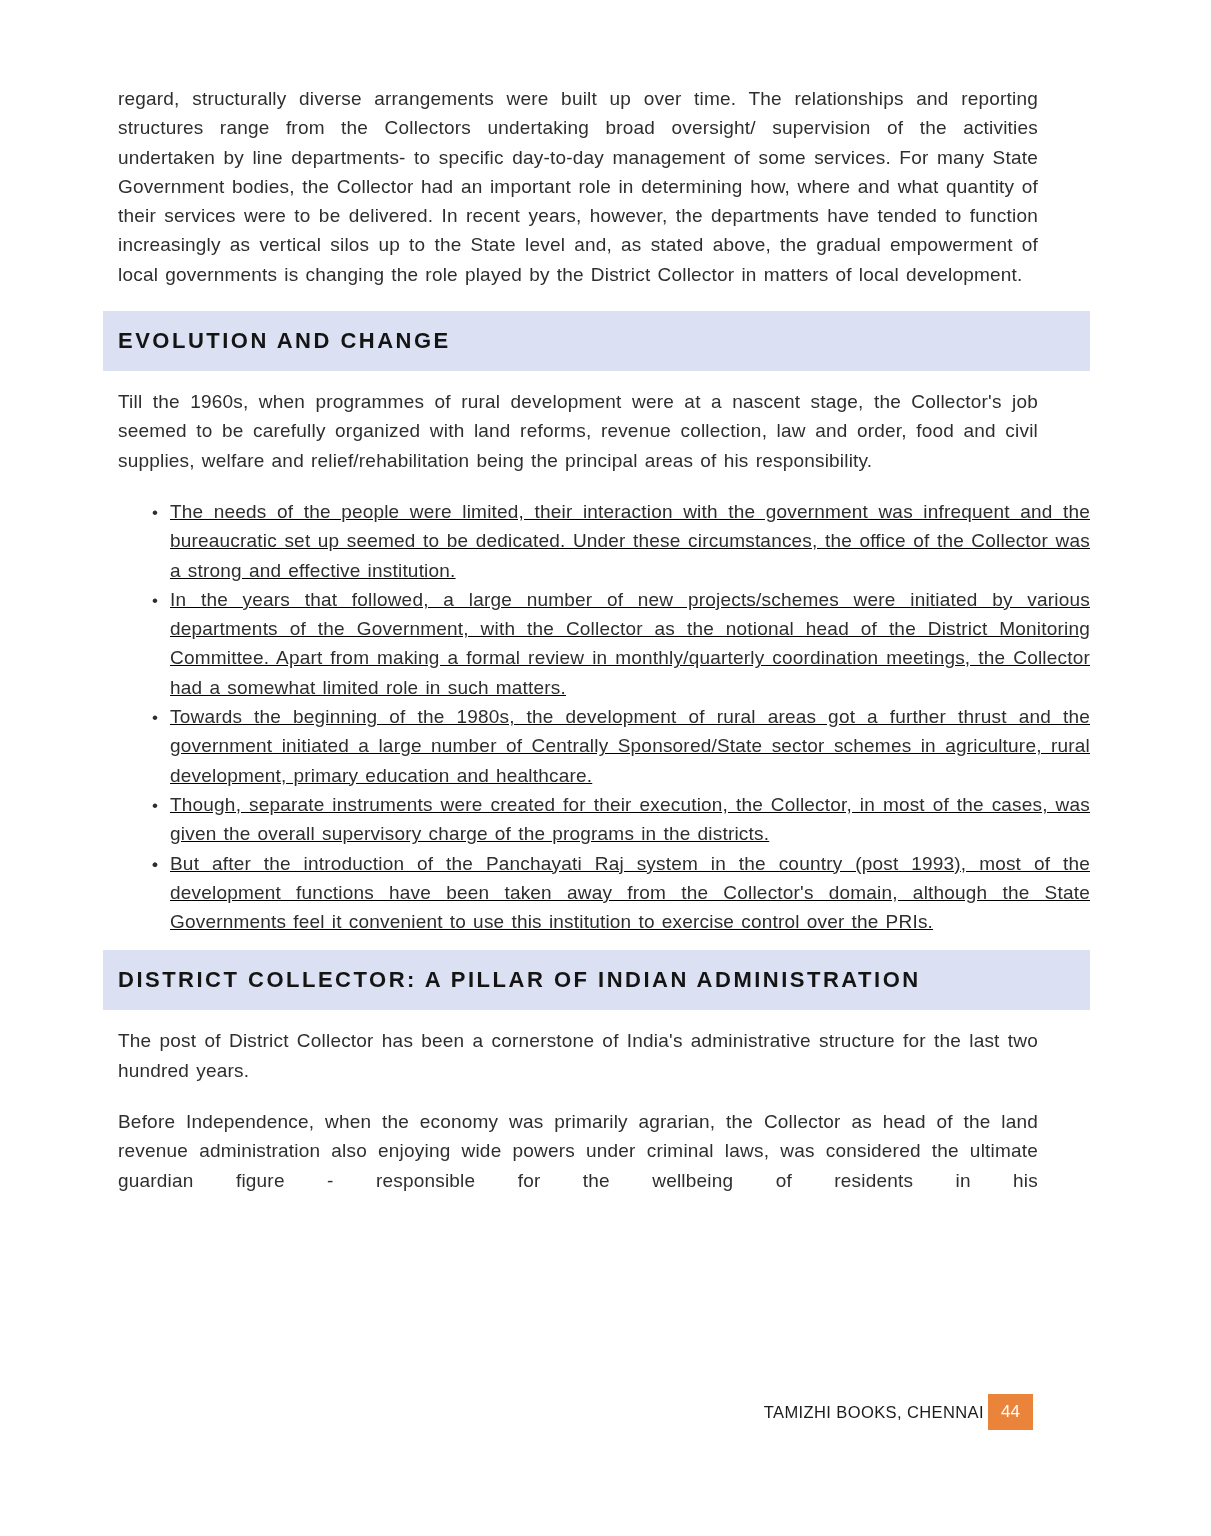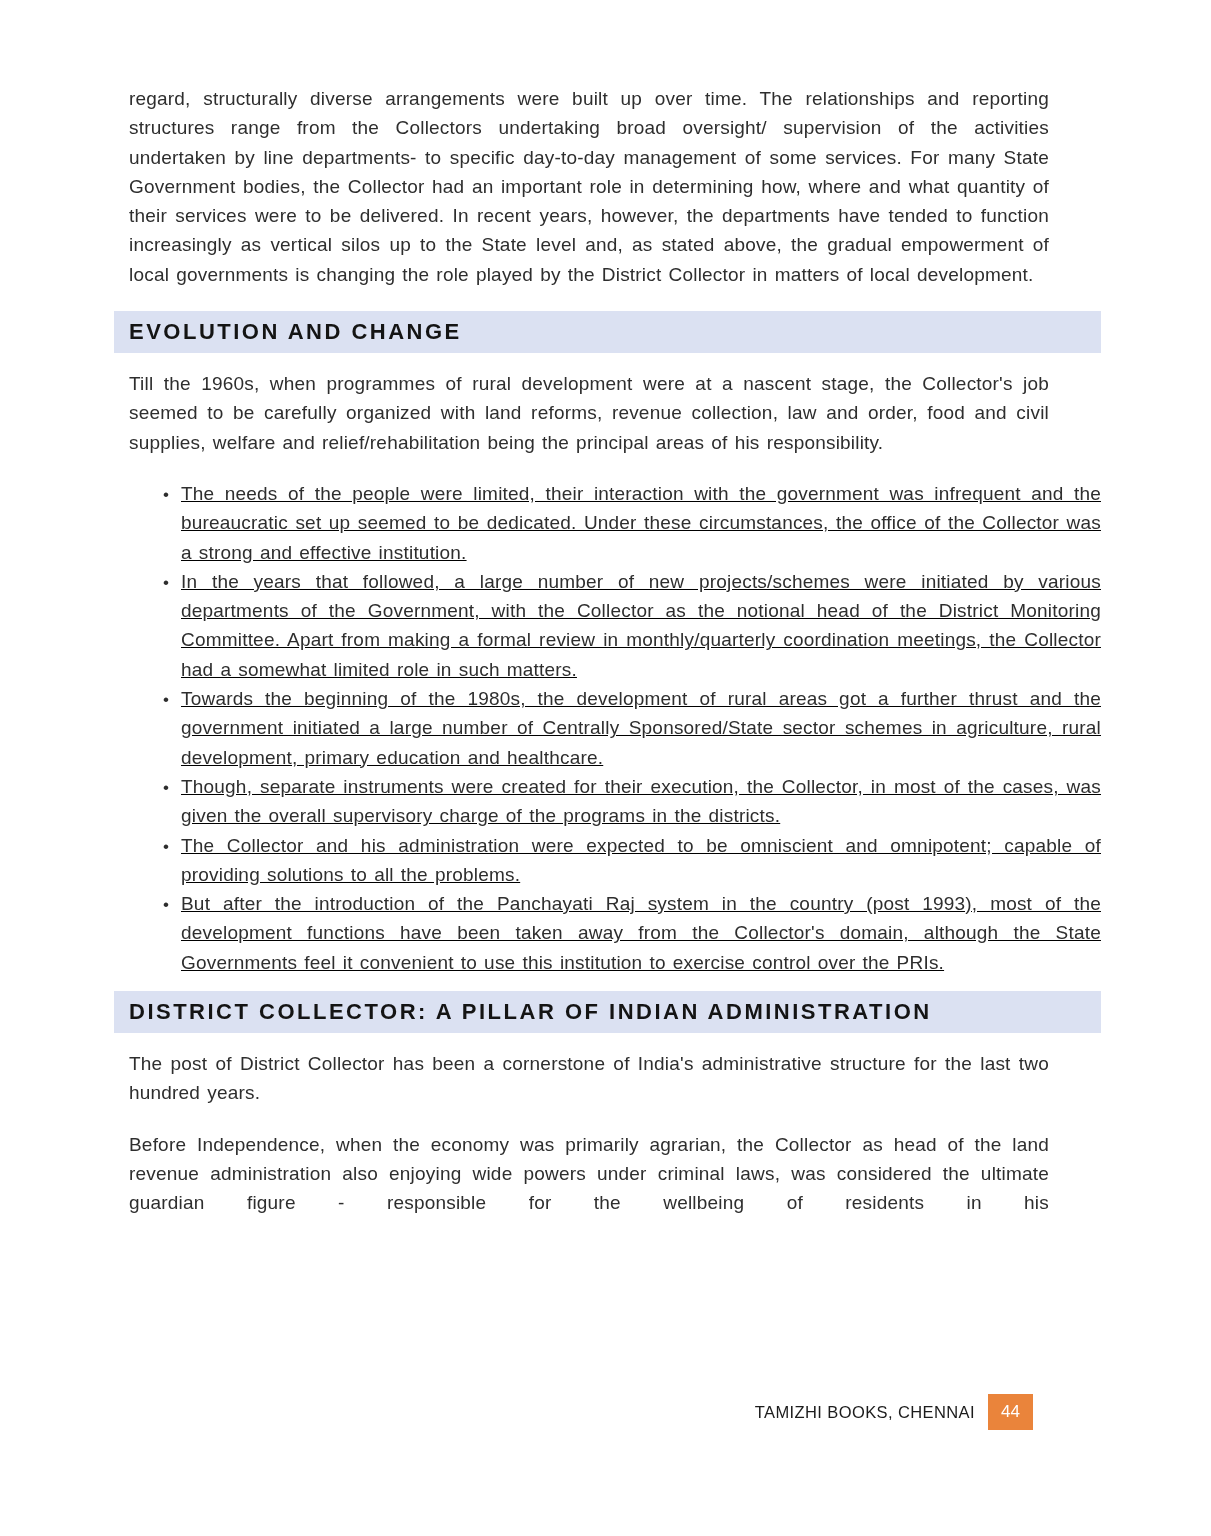--- a/index.html
+++ b/index.html
@@ -10,40 +10,40 @@
   .page {
     position: relative;
     width: 1211px;
     height: 1536px;
     background: #ffffff;
     overflow: hidden;
     font-family: "Liberation Sans", sans-serif;
   }
   .content {
     position: absolute;
-    left: 114px;
+    left: 103px;
     top: 0;
     width: 987px;
     padding-top: 84px;
   }
   .para {
     margin: 0 52px 22px 15px;
     font-size: 19px;
     line-height: 29.3px;
     color: var(--body-text, #2e2e2e);
     text-align: justify;
     letter-spacing: 0.2px;
     word-spacing: 1.6px;
   }
   .para.justify-last {
     text-align-last: justify;
   }
   .heading-bar {
     background: var(--heading-bg, #dbe1f2);
-    height: 42px;
+    height: 60px;
     display: flex;
     align-items: center;
     padding-left: 15px;
     margin: 0 0 16px 0;
   }
   .heading-text {
     font-size: 22px;
     font-weight: 700;
     letter-spacing: 2.5px;
     color: #141414;
@@ -71,21 +71,21 @@
     content: "\2022";
     font-size: 17px;
   }
   .footer {
     position: absolute;
     top: 1387px;
     right: 178px;
     height: 50px;
     display: flex;
     align-items: center;
-    gap: 13px;
+    gap: 4px;
   }
   .publisher {
     font-size: 16.5px;
     letter-spacing: 0.4px;
     color: #1c1c1c;
     white-space: nowrap;
   }
   .page-num {
     width: 45px;
     height: 36px;
@@ -123,21 +123,20 @@
       <div class="bullet-item">
         <span class="bullet-marker"></span>
         <span class="bullet-text">Towards the beginning of the 1980s, the development of rural areas got a further thrust and the government initiated a large number of Centrally Sponsored/State sector schemes in agriculture, rural development, primary education and healthcare.</span>
       </div>
       <div class="bullet-item">
         <span class="bullet-marker"></span>
         <span class="bullet-text">Though, separate instruments were created for their execution, the Collector, in most of the cases, was given the overall supervisory charge of the programs in the districts.</span>
       </div>
       <div class="bullet-item">
         <span class="bullet-marker"></span>
-        <span class="bullet-text">The Collector and his administration were expected to be omniscient and omnipotent; capable of providing solutions to all the problems.</span>
       </div>
       <div class="bullet-item">
         <span class="bullet-marker"></span>
         <span class="bullet-text">But after the introduction of the Panchayati Raj system in the country (post 1993), most of the development functions have been taken away from the Collector's domain, although the State Governments feel it convenient to use this institution to exercise control over the PRIs.</span>
       </div>
     </div>
 
     <div class="heading-bar">
       <span class="heading-text">DISTRICT COLLECTOR: A PILLAR OF INDIAN ADMINISTRATION</span>
     </div>

